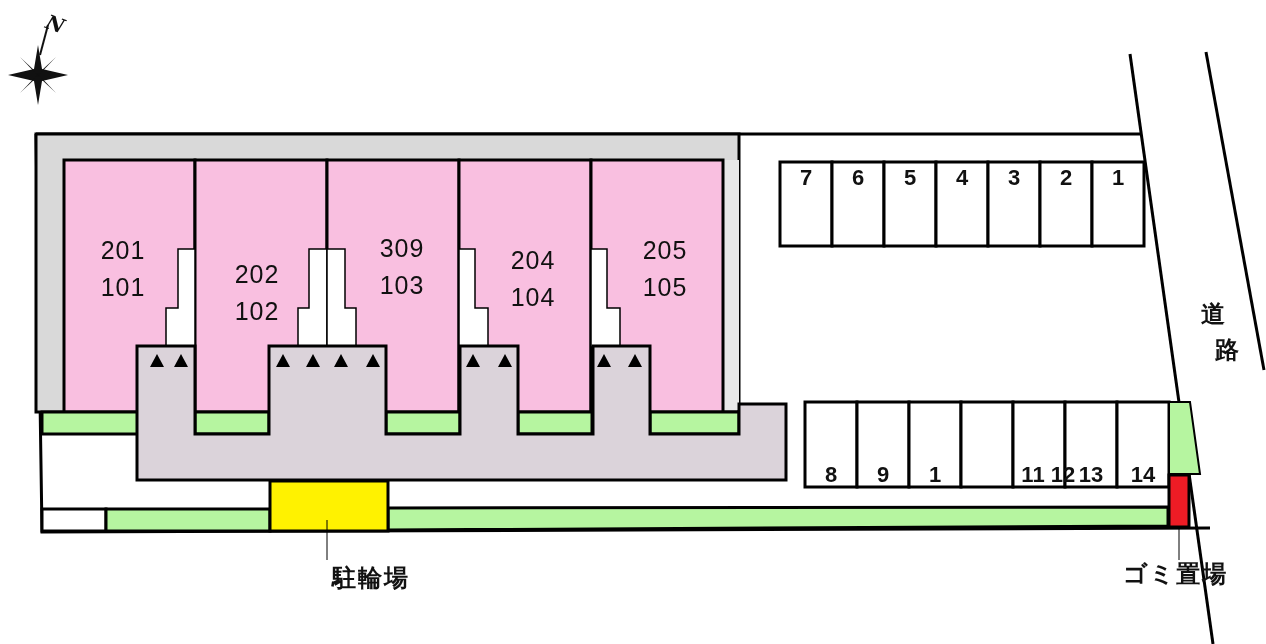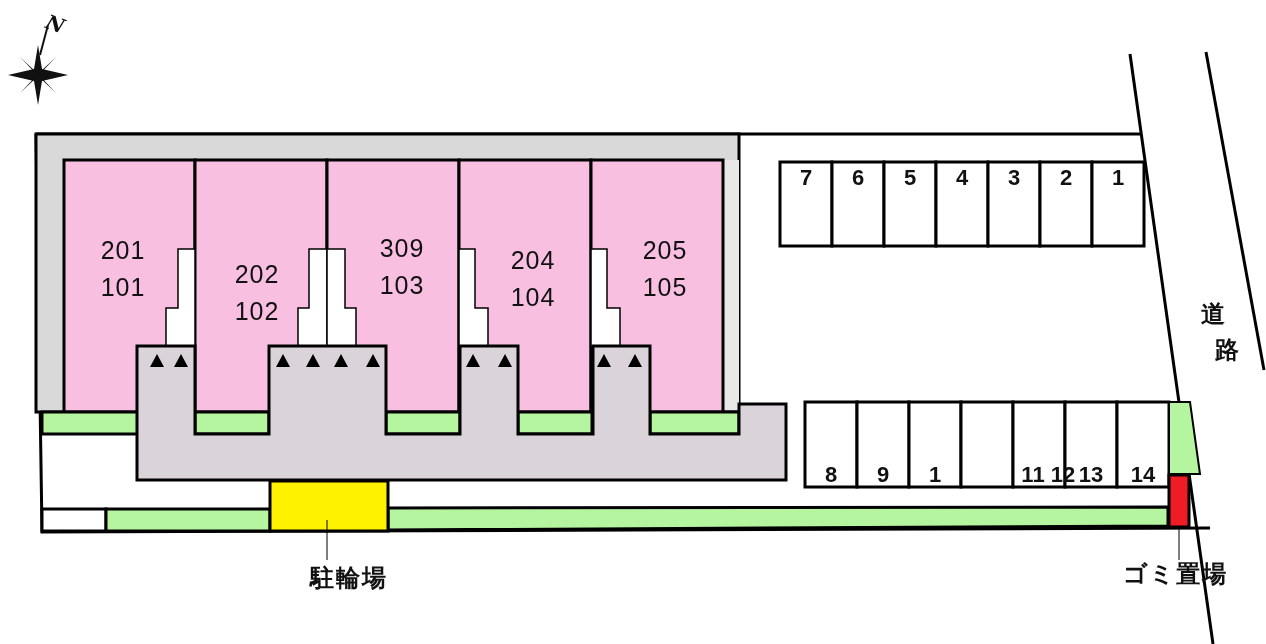--- a/index.html
+++ b/index.html
@@ -145,16 +145,16 @@
 <div class="lbl park-lbl" style="left:1093px; top:167px;">1</div>
 
 <div class="lbl park-lbl" style="left:806px; top:464px;">8</div>
 <div class="lbl park-lbl" style="left:858px; top:464px;">9</div>
 <div class="lbl park-lbl" style="left:910px; top:464px;">1</div>
 <div class="lbl park-lbl" style="left:976px; top:464px;margin-left:32px;">11</div>
 <div class="lbl park-lbl" style="left:1014px; top:464px;margin-left:24px;">12</div>
 <div class="lbl park-lbl" style="left:1066px; top:464px;">13</div>
 <div class="lbl park-lbl" style="left:1118px; top:464px;">14</div>
 
-<div class="lbl jp-lbl" style="left:272px; top:566px;padding-left:38px;">駐輪場</div>
+<div class="lbl jp-lbl" style="left:294px; top:566px;padding-left:38px;">駐輪場</div>
 <div class="lbl jp-lbl" style="left:1088px; top:562px;margin-left:35px;">ゴミ置場</div>
 <div class="lbl road-lbl" style="left:1201px; top:302px;">道</div>
 <div class="lbl road-lbl" style="left:1215px; top:338px;">路</div>
 
 </body></html>

